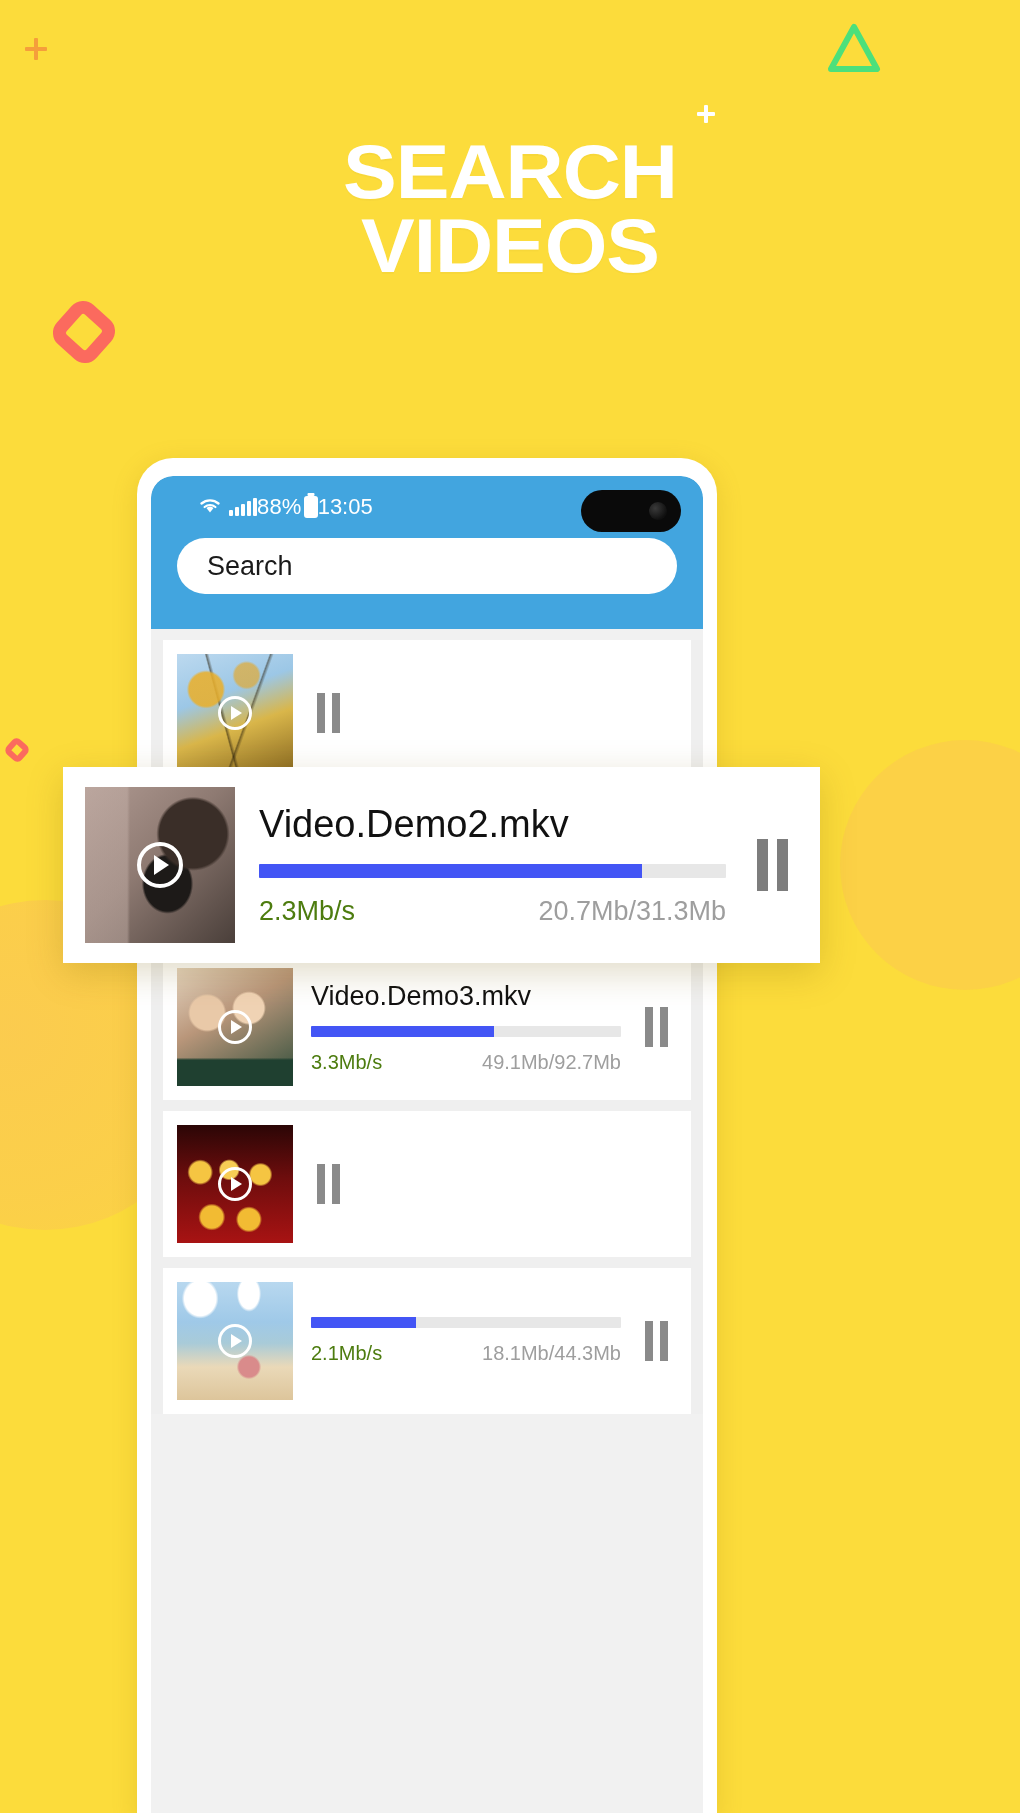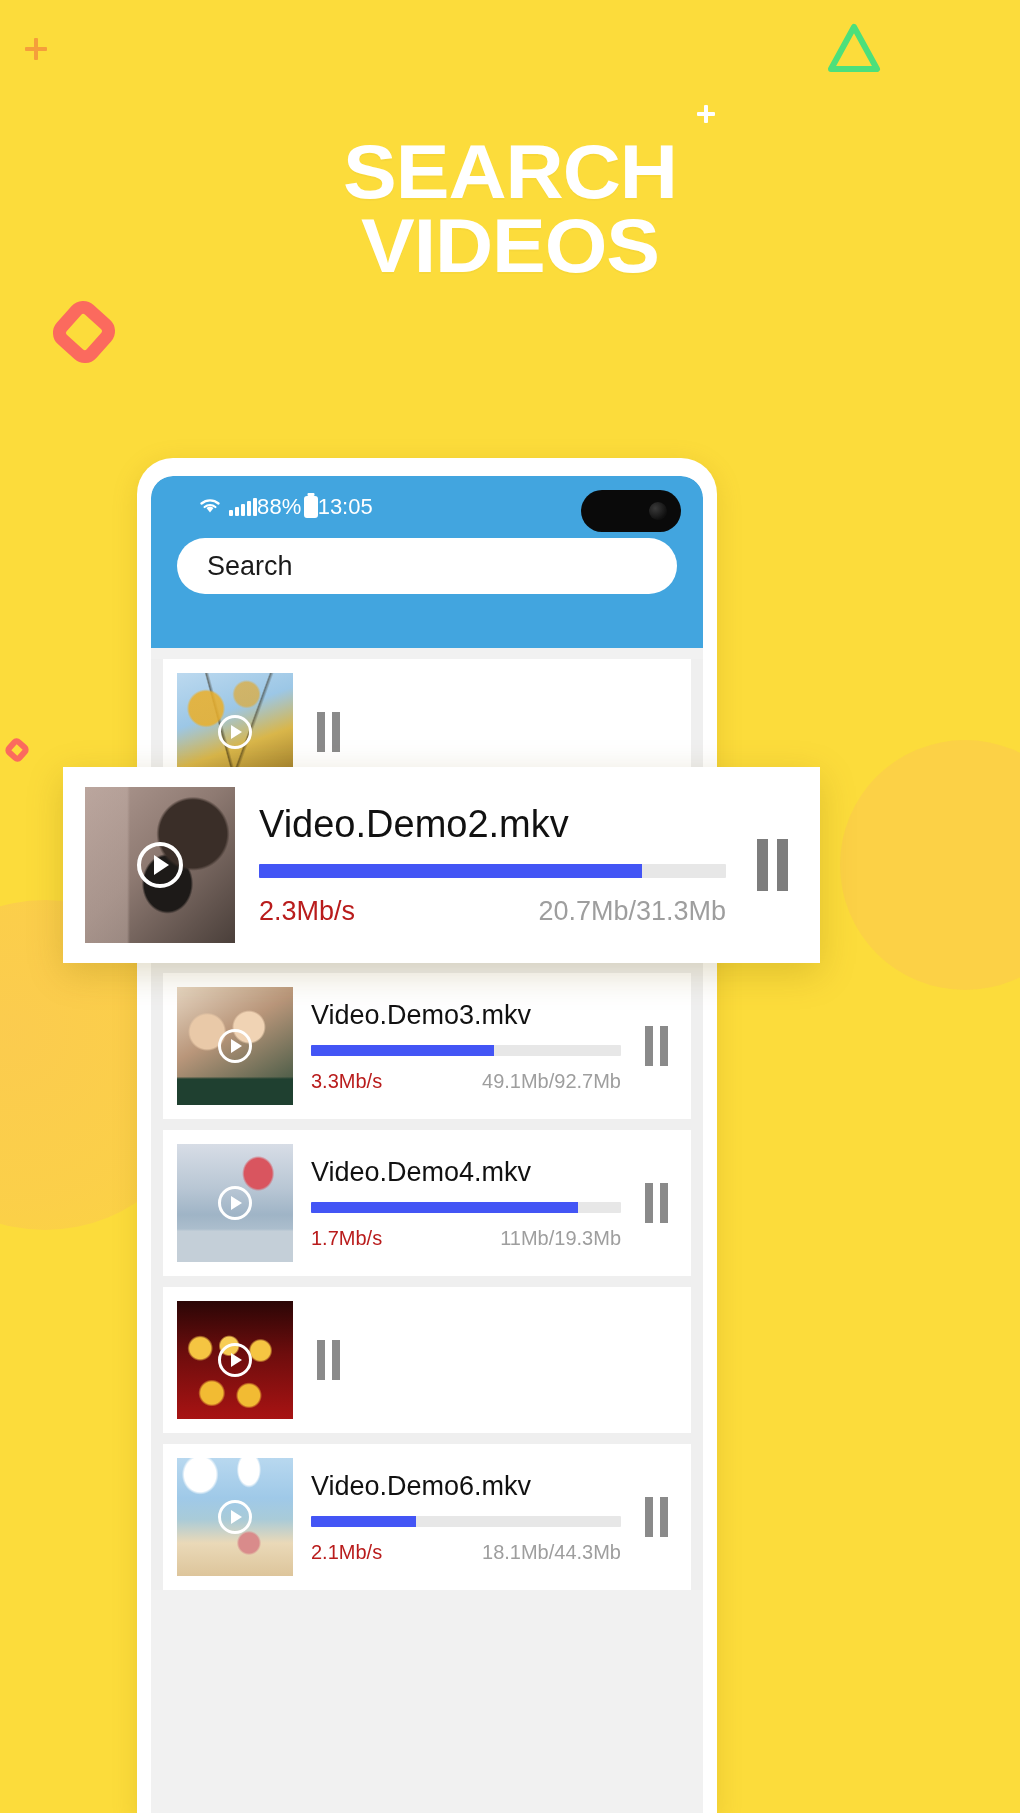--- a/index.html
+++ b/index.html
@@ -76,21 +76,21 @@
   .phone-screen {
     position:absolute; left:14px; top:18px;
     width:552px; height:1342px;
     background:#F1F1F1;
     border-radius:22px 22px 0 0;
     overflow:hidden;
   }
 
   .appbar {
     background:#42A5DF;
-    height:172px;
+    height:153px;
     border-radius:22px 22px 0 0;
     position:relative;
   }
   .statusbar {
     display:flex; align-items:center;
     height:62px; padding:0 16px 0 46px;
     color:#FFFFFF; font-size:21px;
   }
   .sb-icons { display:flex; align-items:center; gap:6px; }
   .sb-text { font-size:22px; letter-spacing:.2px; }
@@ -161,21 +161,21 @@
     font-size:27px; color:#111111; letter-spacing:0;
     white-space:nowrap; overflow:hidden; text-overflow:ellipsis;
     margin-bottom:14px;
   }
   .track {
     height:11px; background:#E7E7E7; border-radius:1px; overflow:hidden;
     margin-bottom:14px;
   }
   .fill { height:100%; background:#4355F5; }
   .meta { display:flex; justify-content:space-between; align-items:baseline; }
-  .speed { color:#b91c1c; font-size:20px; }
+  .speed { color:#4d7c0f; font-size:20px; }
   .size  { color:#9E9E9E; font-size:20px; }
 
   .pause {
     flex:none; width:34px; height:40px;
     display:flex; gap:7px; align-items:center; justify-content:center;
     margin-right:4px;
   }
   .pause span { display:block; width:8px; height:100%; background:#8A8A8A; }
 
   
@@ -349,53 +349,33 @@
               <span class="speed">3.3Mb/s</span>
               <span class="size">49.1Mb/92.7Mb</span>
             </div>
           </div>
           <div class="pause">
             <span></span>
             <span></span>
           </div>
         </div>
         <div class="row">
-          <div class="thumb t4">
-            <span class="play"></span>
-          </div>
-          <div class="row-mid">
-            <div class="fname">Video.Demo4.mkv</div>
-            <div class="track">
-              <div class="fill" style="width:86%"></div>
-            </div>
-            <div class="meta">
-              <span class="speed">1.7Mb/s</span>
-              <span class="size">11Mb/19.3Mb</span>
-            </div>
-          </div>
-          <div class="pause">
-            <span></span>
-            <span></span>
-          </div>
-        </div>
-        <div class="row">
           <div class="thumb t5">
             <span class="play"></span>
           </div>
           <div class="pause">
             <span></span>
             <span></span>
           </div>
         </div>
         <div class="row">
           <div class="thumb t6">
             <span class="play"></span>
           </div>
           <div class="row-mid">
-            <div class="fname">Video.Demo6.mkv</div>
             <div class="track">
               <div class="fill" style="width:34%"></div>
             </div>
             <div class="meta">
               <span class="speed">2.1Mb/s</span>
               <span class="size">18.1Mb/44.3Mb</span>
             </div>
           </div>
           <div class="pause">
             <span></span>

